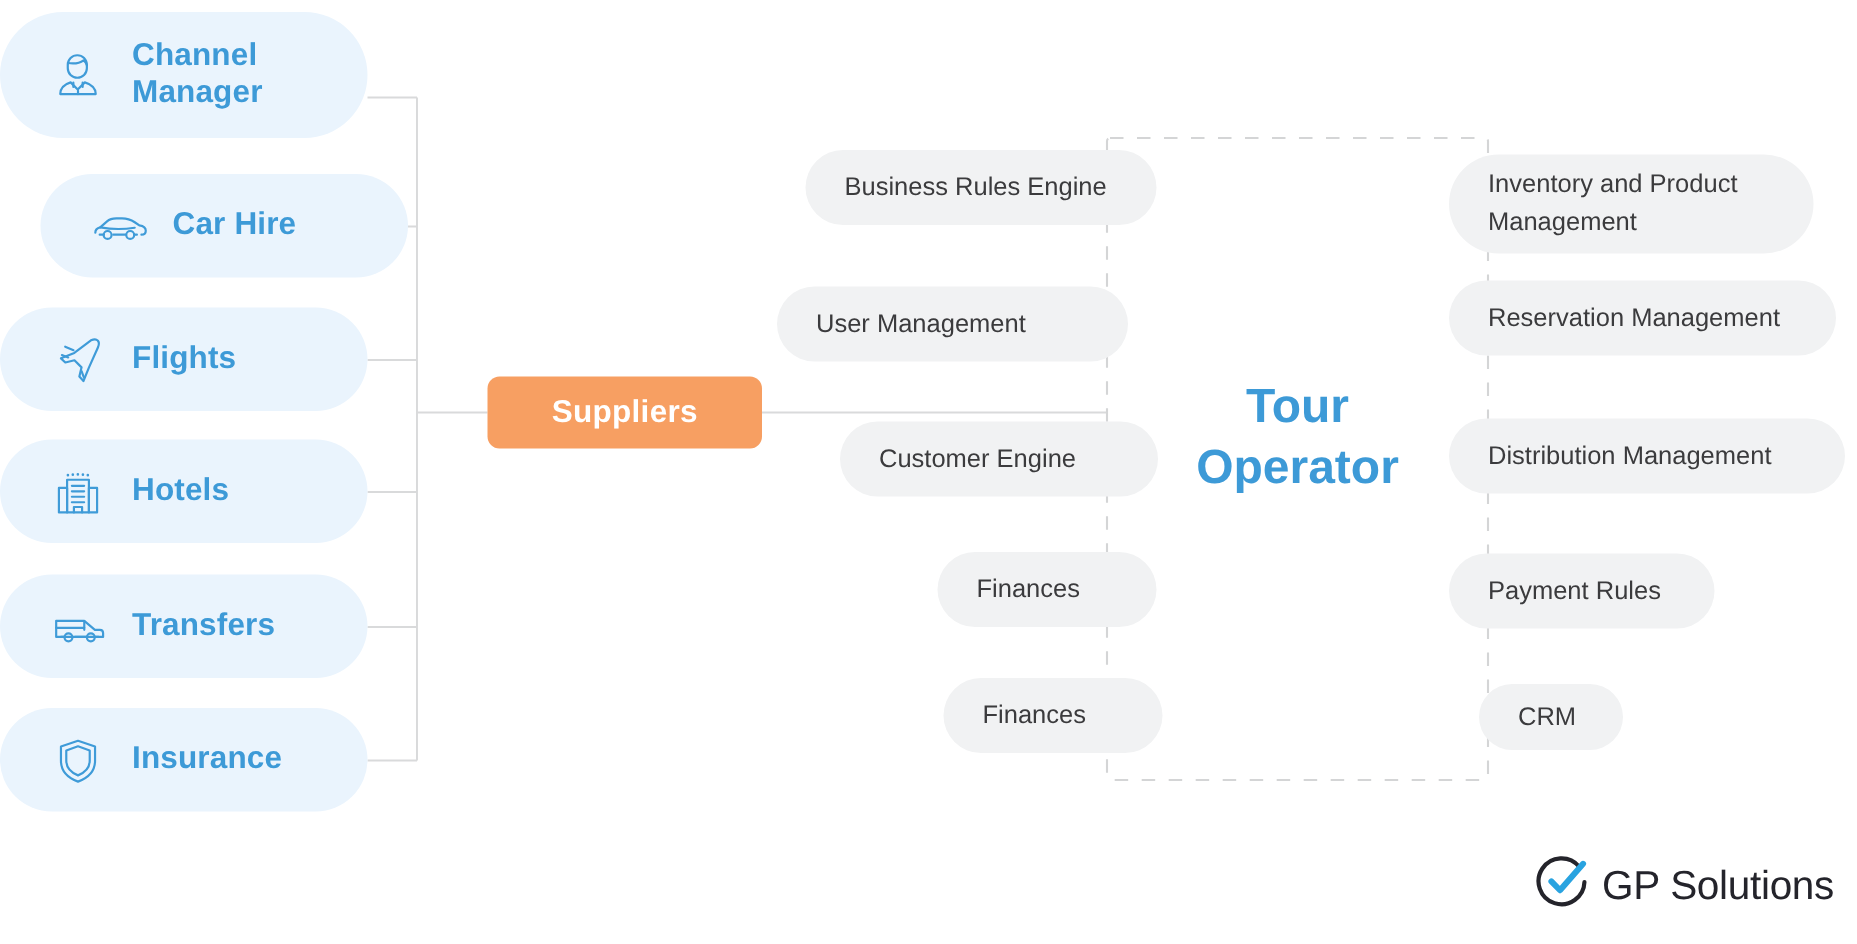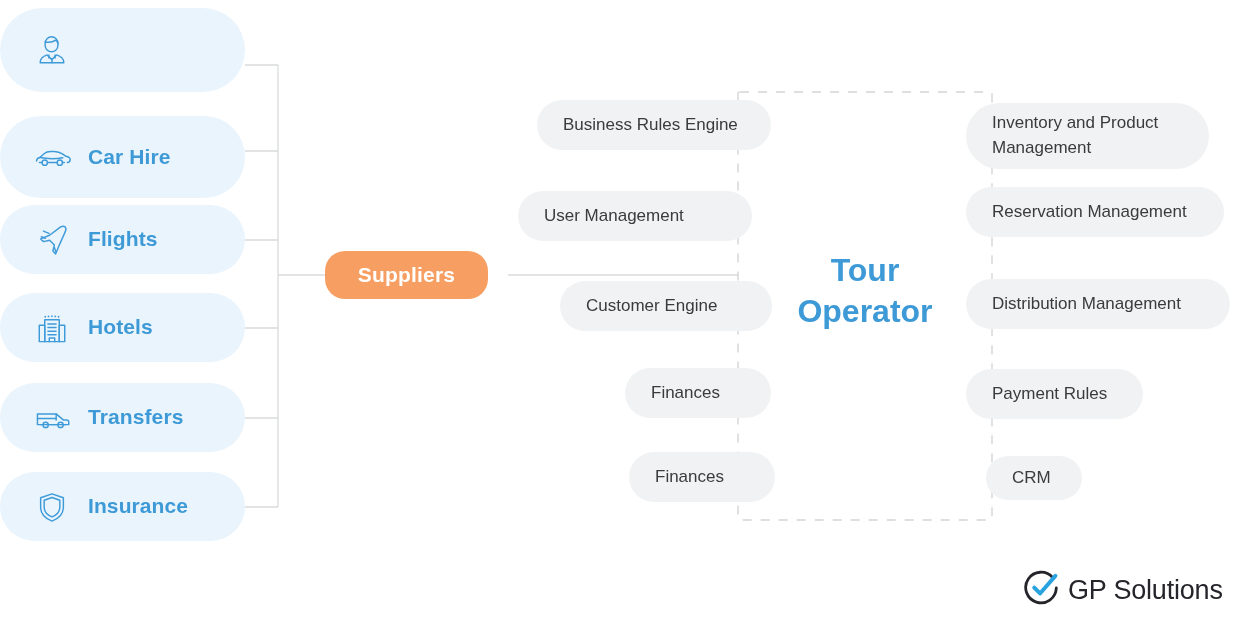--- a/index.html
+++ b/index.html
@@ -55,24 +55,24 @@
     font-weight: bold;
     line-height: 1.18;
     letter-spacing: 0.1px;
   }
 
   
   #suppliers-node {
     position: absolute;
     left: 325px;
     top: 251px;
-    width: 163px;
+    width: 183px;
     height: 48px;
     background: #f79f62;
-    border-radius: 20px;
+    border-radius: 8px;
     display: flex;
     align-items: center;
     justify-content: center;
   }
   #suppliers-node .node-label {
     color: #ffffff;
     font-size: 21px;
     font-weight: bold;
     letter-spacing: 0.2px;
   }
@@ -151,23 +151,24 @@
 
     <div class="supplier-pill" style="top:8px;height:84px;">
       <span class="supplier-icon">
         <svg viewBox="0 0 44 44" width="40" height="40" fill="none" stroke="currentColor" stroke-width="1.6" stroke-linecap="round" stroke-linejoin="round">
           <path d="M14.5 14.5a7 7 0 0 1 14 0v2.5a7 7 0 0 1-14 0z"></path>
           <path d="M14.6 13.2c3.5.6 8.2.4 11.5-2 1.3 1 2.1 2.3 2.4 3.6"></path>
           <path d="M9 36c0-4.6 3.4-7.3 7.6-8.6l5.2 5.2 5.2-5.2C31.2 28.7 35 31.4 35 36z"></path>
           <path d="M18.6 27.6v3.2M25.4 27.6v3.2M22 33.5v2.5"></path>
         </svg>
       </span>
-    </div>
-
-    <div class="supplier-pill" style="top:116px;height:82px;">
+      <span class="supplier-label">Channel Manager</span>
+    </div>
+
+    <div class="supplier-pill" style="top:116px;height:69px;margin-left:27px;">
       <span class="supplier-icon">
         <svg viewBox="0 0 44 44" width="40" height="40" fill="none" stroke="currentColor" stroke-width="1.6" stroke-linecap="round" stroke-linejoin="round">
           <path d="M5 26.5c0-2.1 1.4-3.4 3.6-3.9l5-4.4c1.8-1.6 4-2.2 6.8-2.2h4.2c3.3 0 6.5 1 9.3 2.9l3.4 2.3c3.2.5 4.7 1.9 4.7 3.9 0 1.7-1.2 2.9-3.2 2.9"></path>
           <path d="M8.2 28h3.1M18.2 28h9.3M33.5 28h2"></path>
           <path d="M8.7 22.6c6.8 1.3 17.4 1.5 25.2.3"></path>
           <circle cx="14" cy="28.2" r="2.9"></circle>
           <circle cx="30.6" cy="28.2" r="2.9"></circle>
         </svg>
       </span>
       <span class="supplier-label">Car Hire</span>

